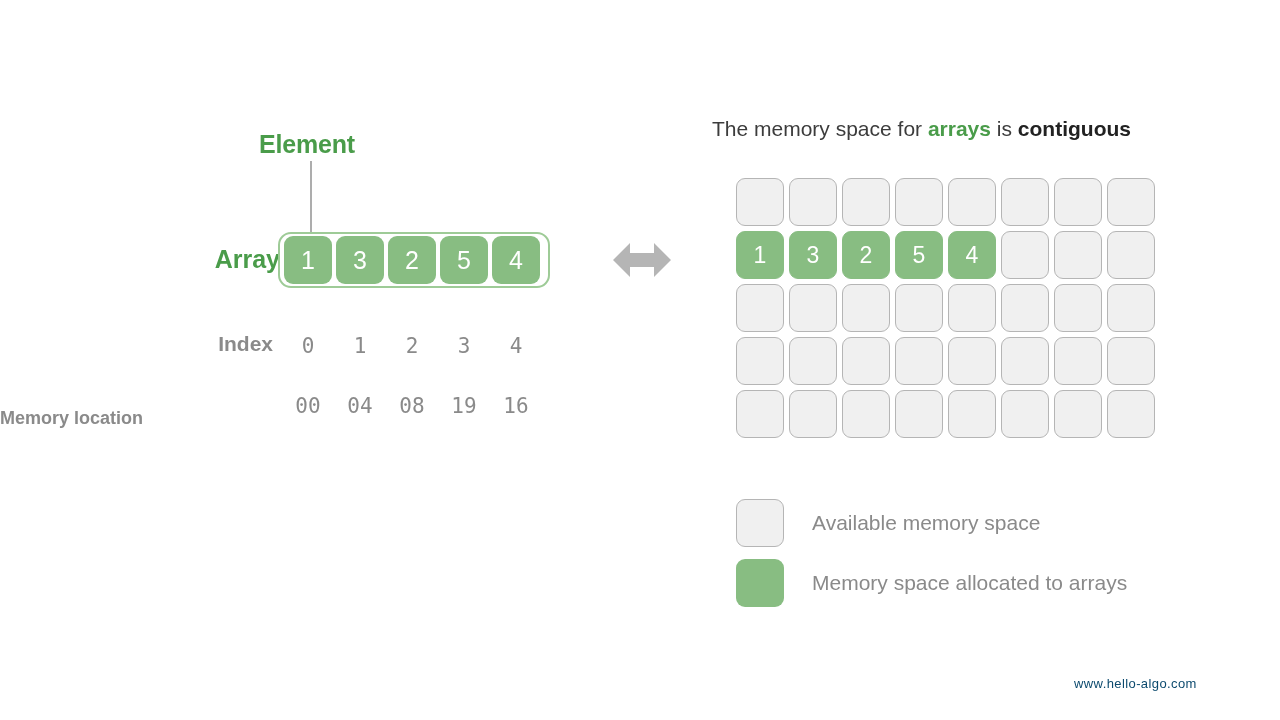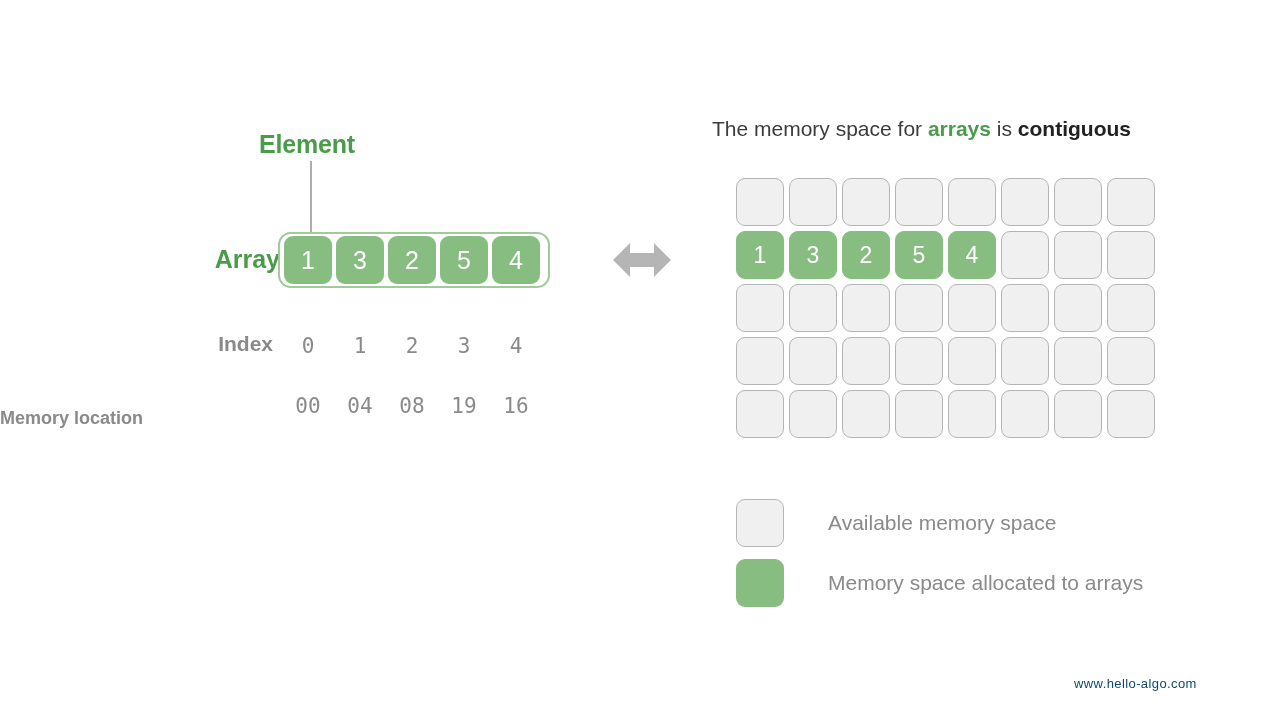--- a/index.html
+++ b/index.html
@@ -164,21 +164,21 @@
   }
   .legend-swatch {
     width: 48px; height: 48px;
     box-sizing: border-box;
     border-radius: 9px;
     flex: none;
   }
   .legend-swatch.free { background: #f0f0f0; border: 1.6px solid #b5b5b5; }
   .legend-swatch.used { background: #88bd82; }
   .legend-text {
-    margin-left: 44px;
+    margin-left: 28px;
     font-size: 21px;
     color: #8a8a8a;
     white-space: nowrap;
   }
 
   
   #watermark {
     left: 1074px; top: 676px;
     font-family: Liberation Sans, sans-serif;
     font-size: 13px;

